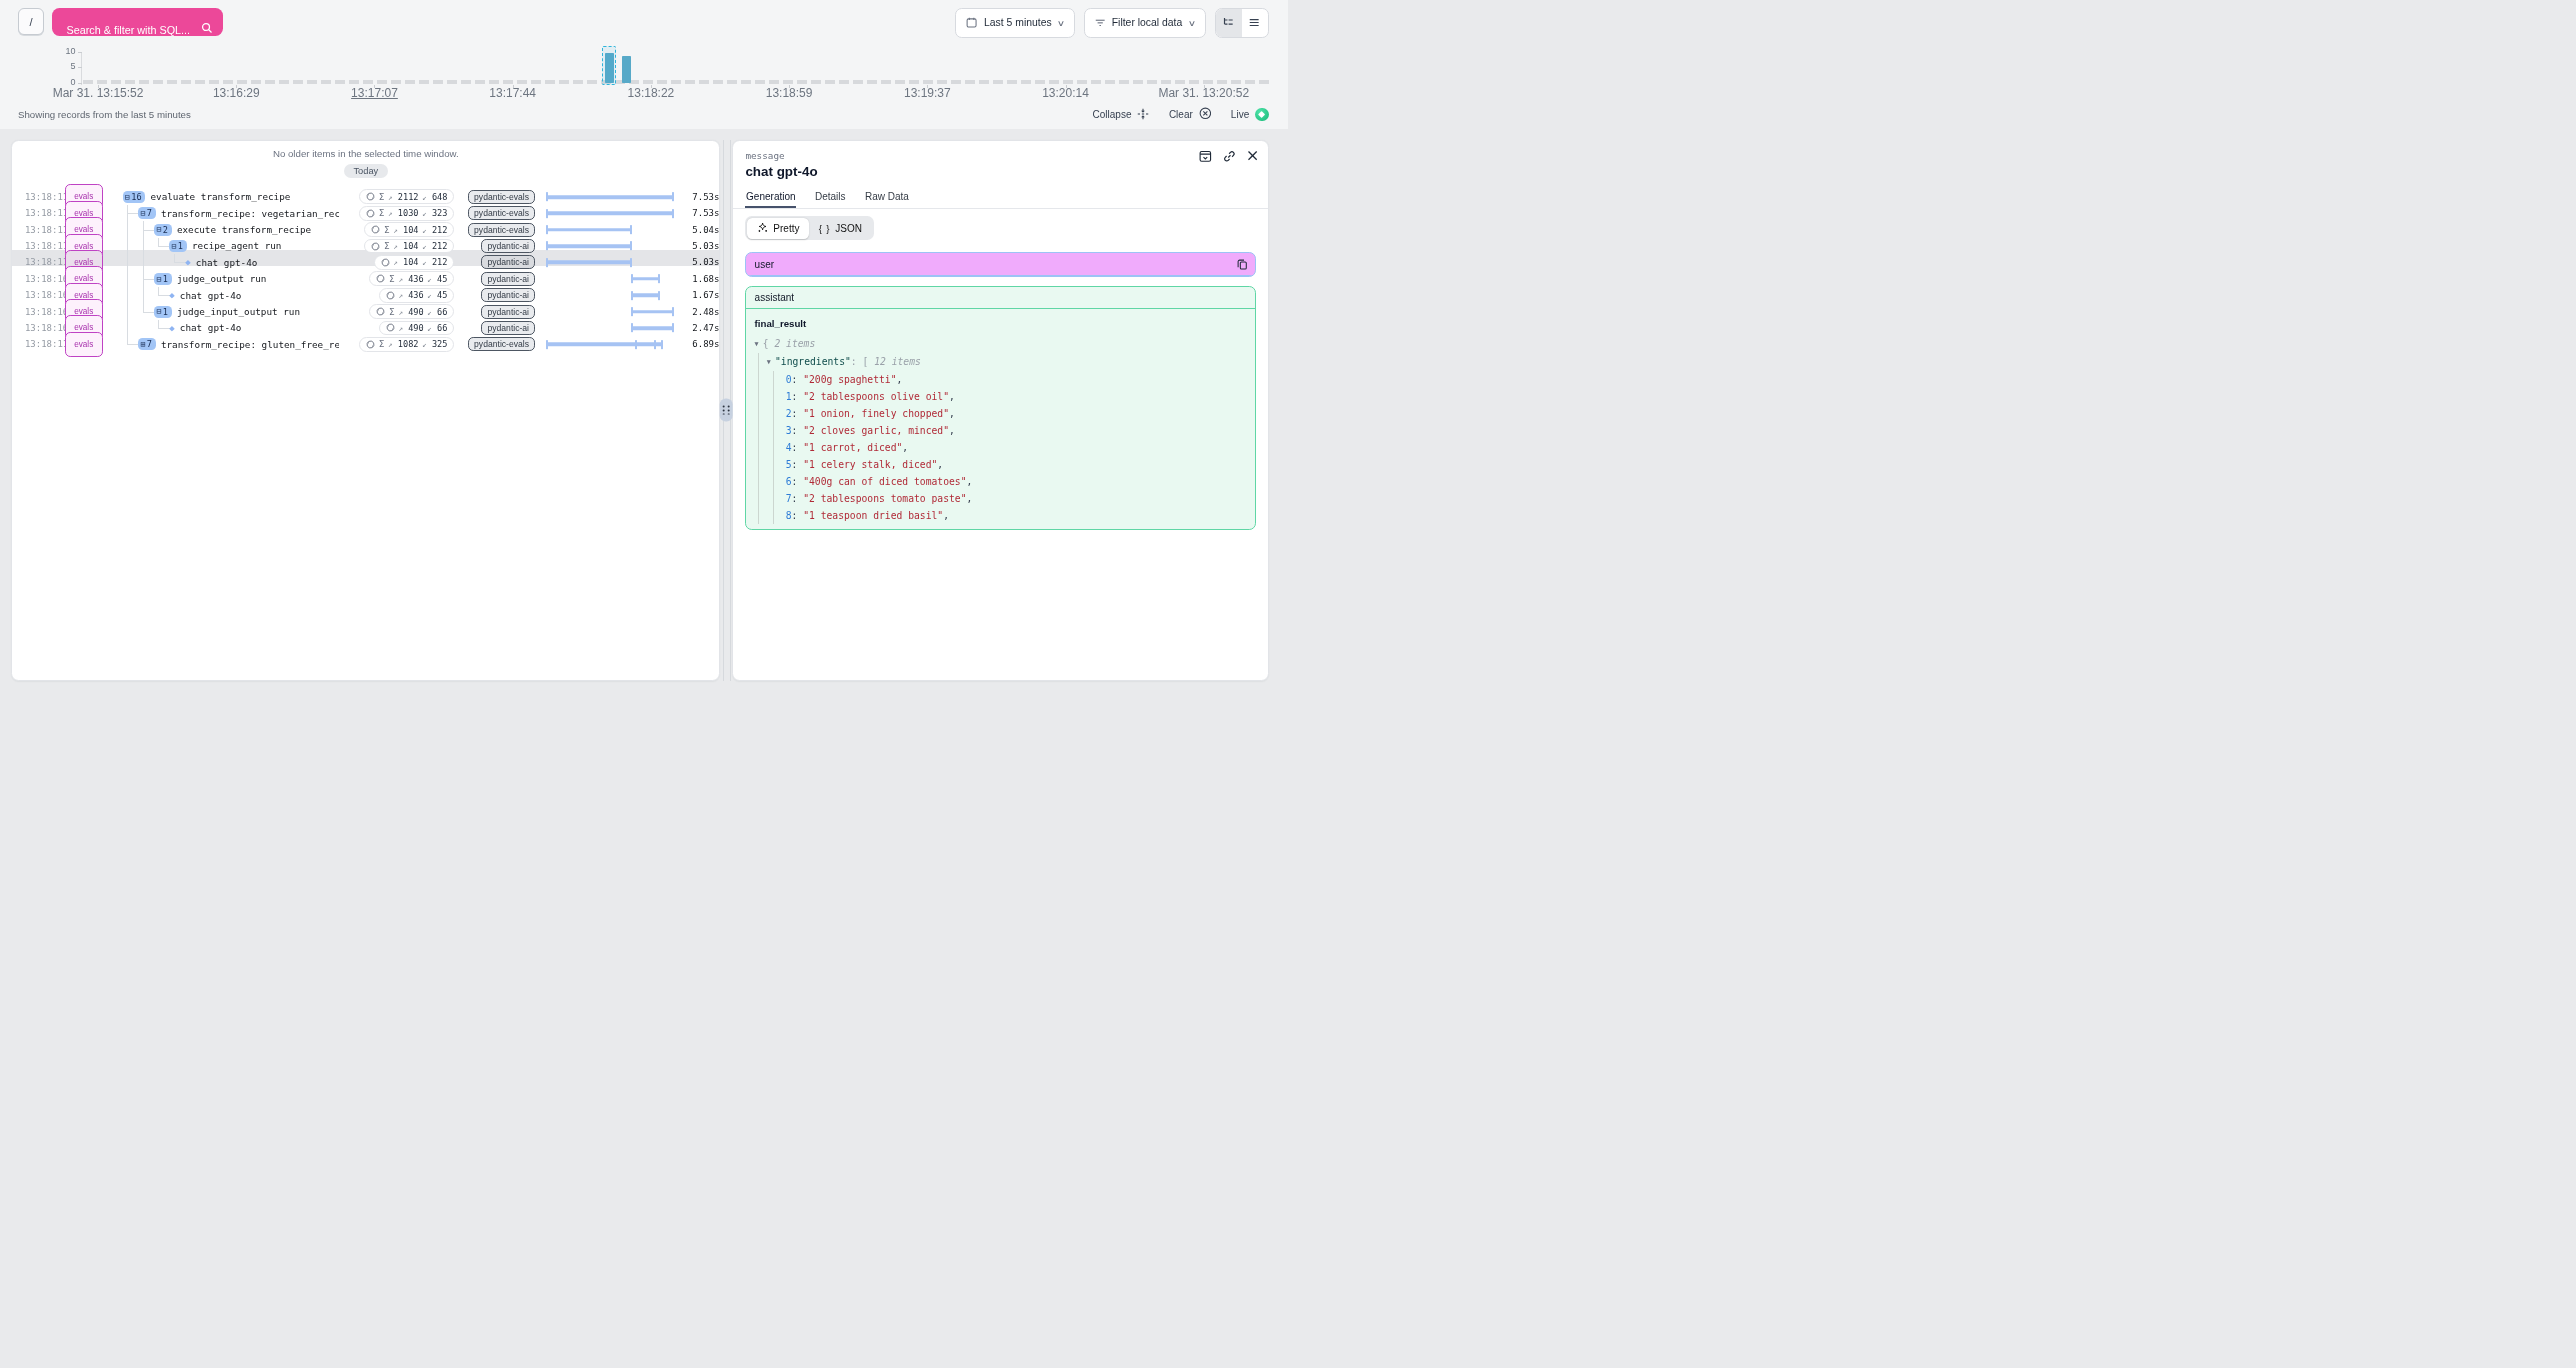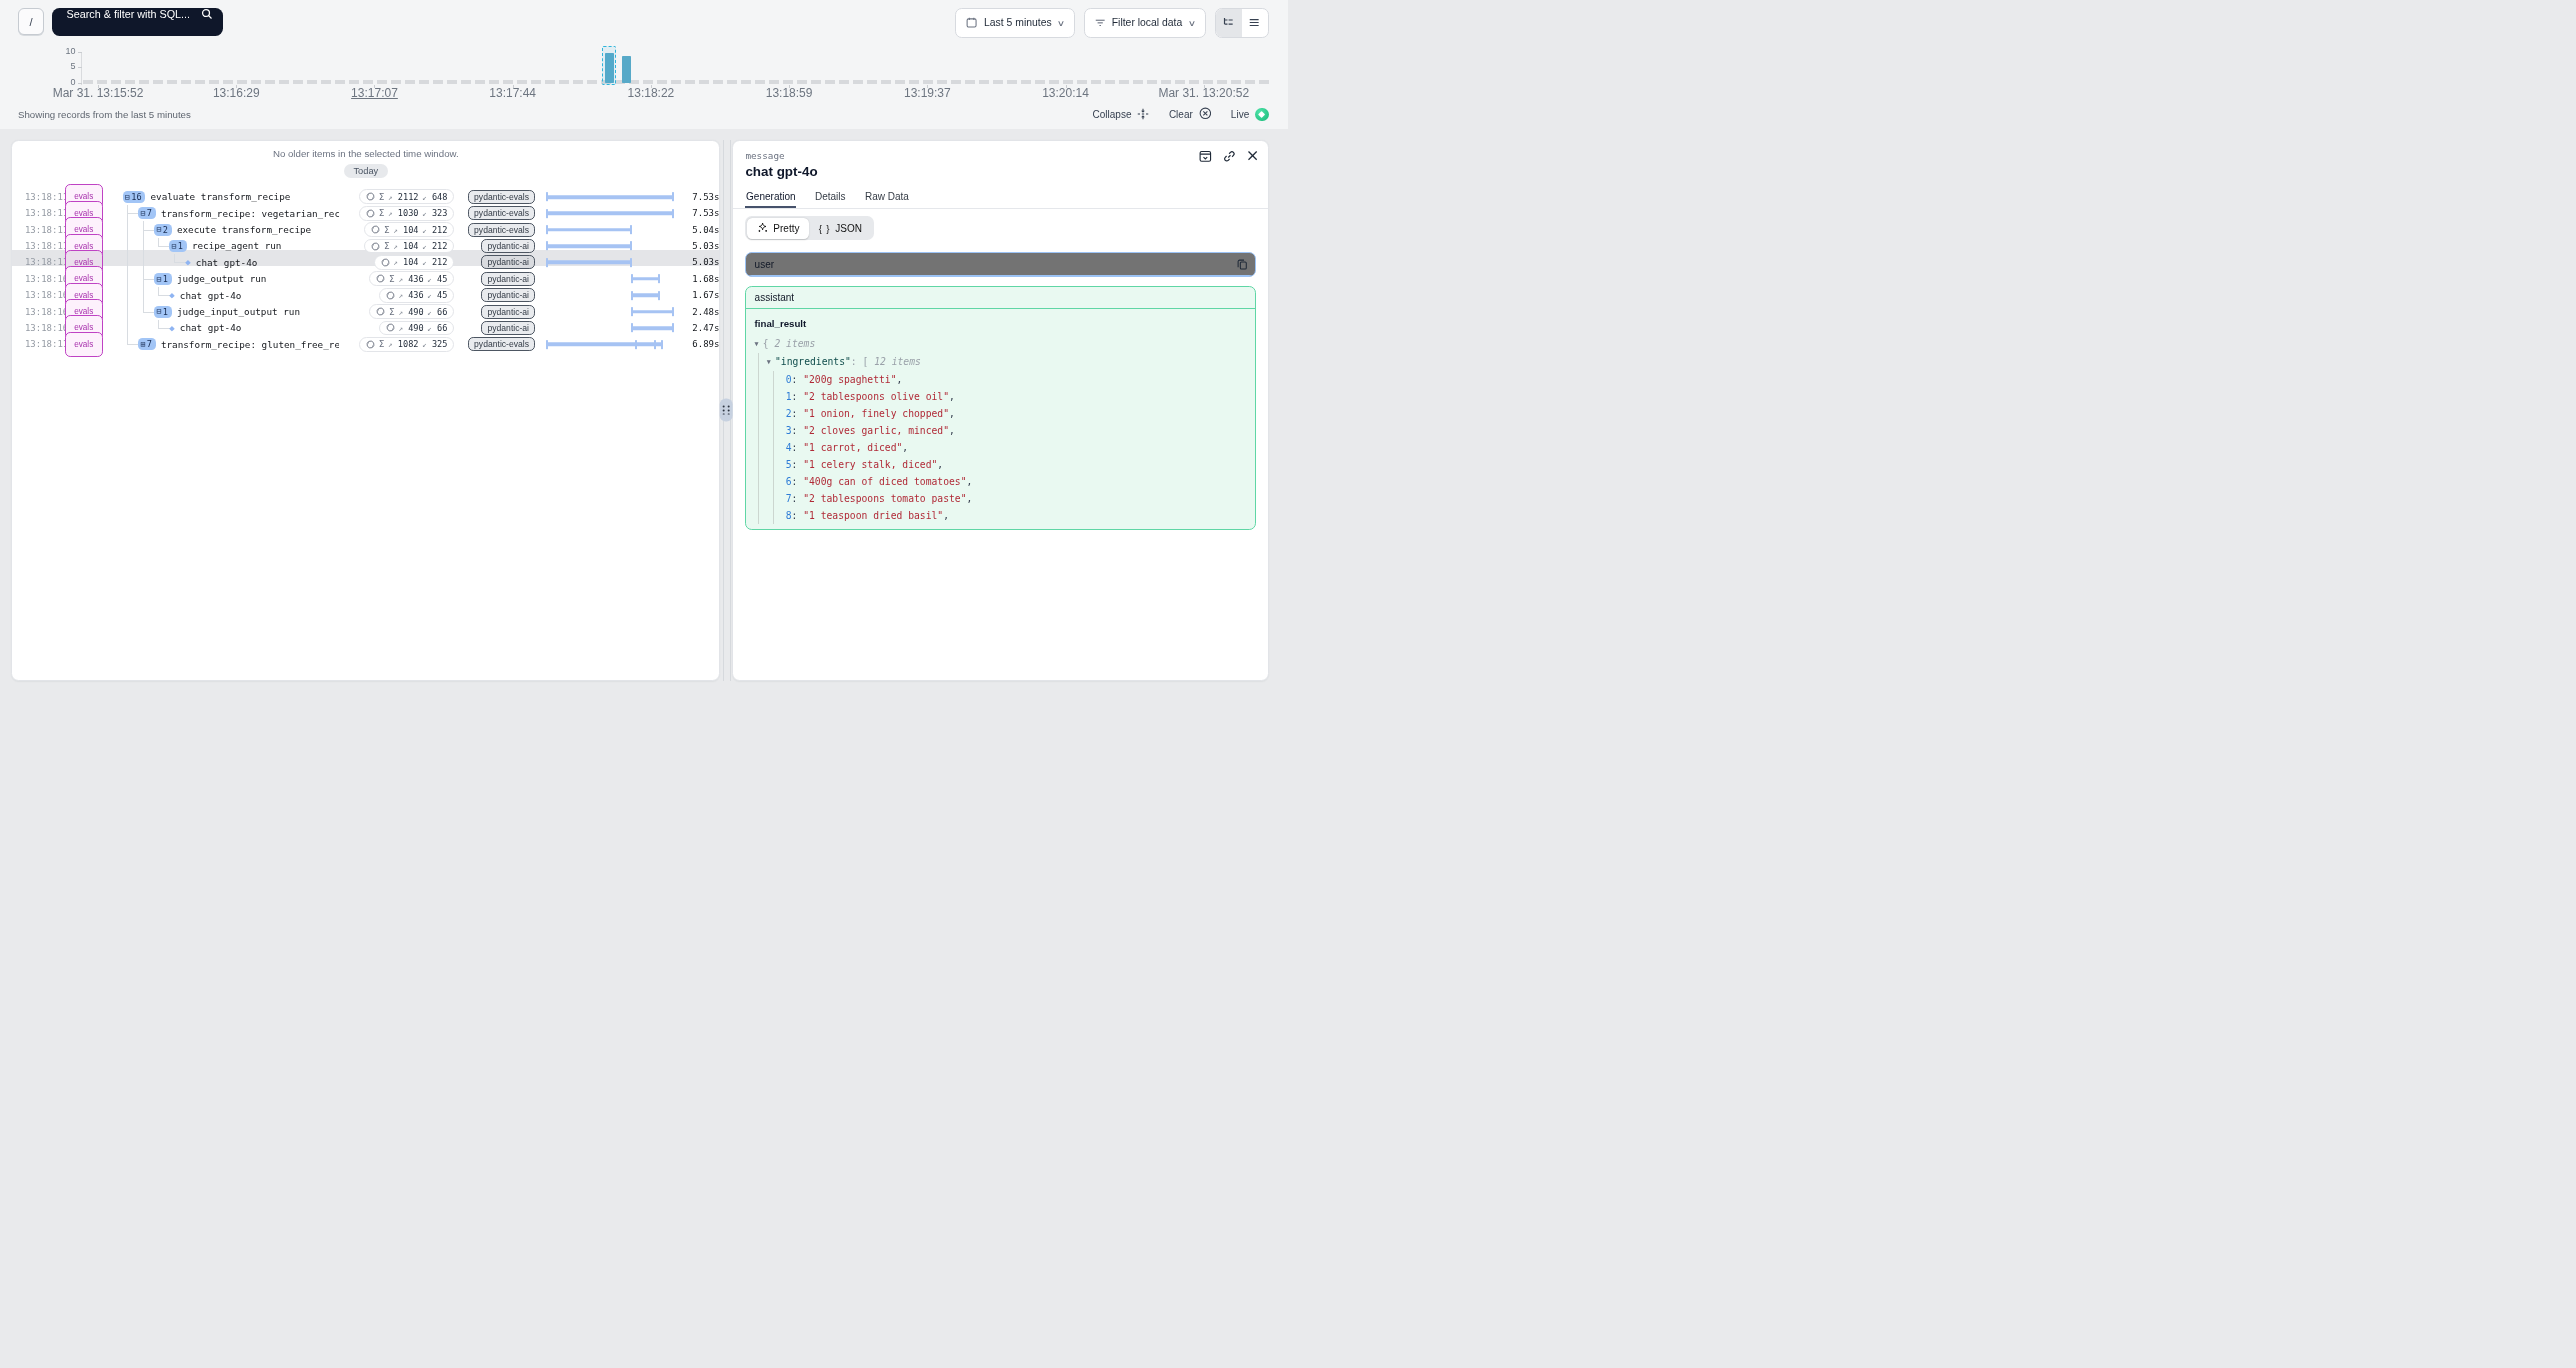--- a/index.html
+++ b/index.html
@@ -13,22 +13,22 @@
 
   
   .top-section{background:#f4f5f6;padding:8.2px 0 3px 0}
 
   
   .topbar{display:flex;align-items:flex-start;justify-content:space-between;padding:0 19.4px 0 18px;height:33px}
   .tb-left{display:flex;gap:7.5px;align-items:center}
   .slash-key{width:24px;height:25px;border:0.7px solid #c6cbd1;border-radius:6px;background:#fbfbfc;
     box-shadow:0 1.1px 0 #d6dade;display:flex;align-items:center;justify-content:center;
     font-size:11.2px;color:#374151}
-  .search-btn{height:27.6px;background:#0f172a;border:none;border-radius:7.5px;color:#fff;
-    display:flex;align-items:flex-start;gap:10.4px;padding:0 10.4px 0 15px;font-size:10.8px;cursor:pointer}
+  .search-btn{height:27.6px;background:#ec4899;border:none;border-radius:7.5px;color:#fff;
+    display:flex;align-items:flex-end;gap:10.4px;padding:0 10.4px 0 15px;font-size:10.8px;cursor:pointer}
   .tb-right{display:flex;gap:9px;align-items:center}
   .drop-btn{height:27.6px;background:#fff;border:0.7px solid #d7dadf;border-radius:6.7px;display:flex;
     align-items:center;gap:6.7px;padding:0 9.7px;font-size:10.4px;color:#1f2937;cursor:pointer}
   .drop-btn .dicon{color:#6b7280;display:flex}
   .chev{color:#6b7280;font-size:8.2px;transform:scaleX(1.4)}
   .view-toggle{display:flex;border:0.7px solid #d7dadf;border-radius:6.7px;background:#fff;overflow:hidden;height:27.6px}
   .view-toggle .vt{width:26px;display:flex;align-items:center;justify-content:center;color:#374151;cursor:pointer}
   .view-toggle .vt.active{background:#e4e6e9}
 
   
@@ -118,21 +118,21 @@
   .seg .seg-btn.active{background:#fff;box-shadow:0 0.7px 1.5px rgba(0,0,0,.18)}
   .seg .curly{font-size:9.7px;letter-spacing:0.7px}
 
   .msg-card{border-radius:6.7px;margin-top:9px;overflow:hidden}
   .msg-card .mc-head{display:flex;justify-content:space-between;align-items:center;
     padding:5.2px 8.2px;font-size:10px;color:#111827}
   .copy-ic{cursor:pointer;color:#1f2937;display:flex}
   .mc-body{padding:11.2px 8.2px;font-size:10px;line-height:1.35;color:#111827}
   .card-system{border:0.7px solid #a9cdf8;background:#edf4fd}
   .card-system .mc-head{border-bottom:1.5px solid #9cc3f5}
-  .card-user{border:1.1px solid #9cc3f5;background:#737373}
+  .card-user{border:1.1px solid #9cc3f5;background:#f0abfc}
   .card-user .mc-head{border-bottom:1.5px solid #9cc3f5}
   .card-user .mc-body{white-space:pre;line-height:1.62;padding:12.7px 8.2px}
   .card-assistant{border:1.1px solid #5fd6a5;background:#e9f9f1}
   .card-assistant .mc-head{border-bottom:1.5px solid #5fd6a5}
   .card-assistant .mc-body{padding:7.5px 8.2px 4.5px}
   .fr-label{font-size:9.7px;font-weight:700;color:#0f172a;margin-bottom:4.5px}
   .jtree{font-family:"DejaVu Sans Mono",monospace;font-size:9.7px;line-height:17px;color:#374151}
   .jtree .jmeta{color:#9aa1a9;font-style:italic}
   .jtree .jpunct{color:#9aa1a9}
   .jtree .jkey{color:#0f4c4b}

